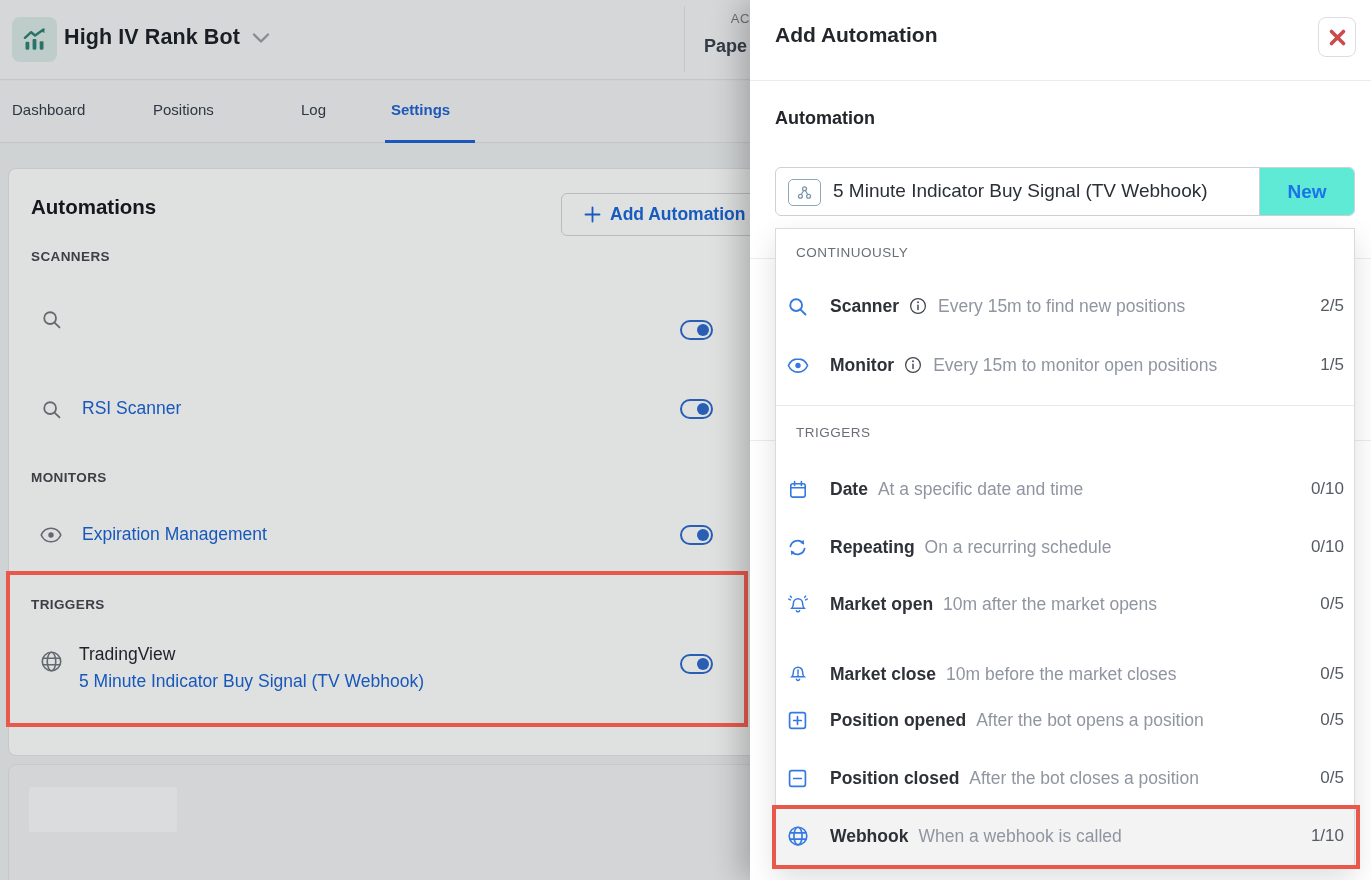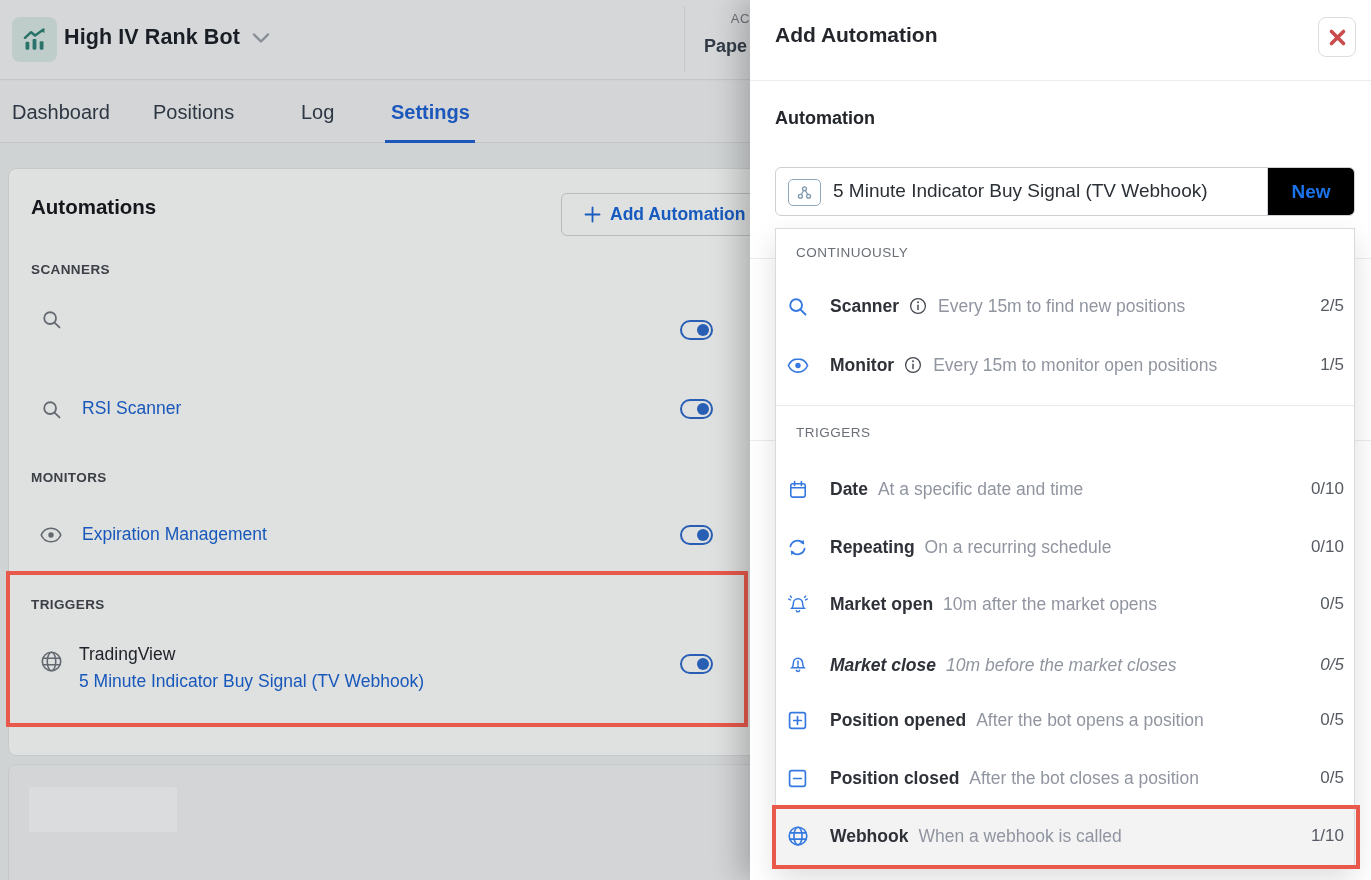--- a/index.html
+++ b/index.html
@@ -11,35 +11,35 @@
   .page { position:absolute; inset:0; }
   .topbar { position:absolute; left:0; top:0; width:100%; height:80px; background:#f4f5f6; border-bottom:1px solid #e2e3e5; }
   .logo { position:absolute; left:12px; top:17px; width:45px; height:45px; border-radius:8px; background:#d9eae5; display:flex; align-items:center; justify-content:center; }
   .bot-title { position:absolute; left:64px; top:25px; font-size:21.5px; font-weight:700; color:#1b2028; letter-spacing:.1px; }
   .title-chev { position:absolute; left:252px; top:32px; color:#9aa0a8; }
   .topbar-divider { position:absolute; left:684px; top:6px; width:1px; height:66px; background:#e1e2e4; }
   .acct-label { position:absolute; left:698px; top:11px; width:52px; overflow:hidden; text-align:right; font-size:13px; color:#7b8088; letter-spacing:.6px; white-space:nowrap; }
   .acct-value { position:absolute; left:704px; top:36px; width:46px; overflow:hidden; font-size:18px; font-weight:600; color:#39424e; white-space:nowrap; }
 
   .tabs { position:absolute; left:0; top:81px; width:100%; height:62px; background:#f2f3f4; border-bottom:1px solid #dfe0e2; }
-  .tab { position:absolute; top:20px; font-size:20px; font-weight:500; color:#323c4a; cursor:pointer; }
+  .tab { position:absolute; top:20px; font-size:15px; font-weight:500; color:#323c4a; cursor:pointer; }
   .tab.t0{ left:12px; } .tab.t1{ left:153px; } .tab.t2{ left:301px; }
   .tab.t3{ left:391px; color:#1f62d6; font-weight:600; }
   .tab-underline { position:absolute; left:385px; top:59px; width:90px; height:3px; background:#1f62d6; }
 
   .card { position:absolute; background:#fff; border:1px solid #e3e4e6; border-radius:8px; }
   .card1 { left:8px; top:168px; width:1356px; height:588px; }
   .card2 { left:8px; top:764px; width:1356px; height:140px; background:#f2f3f4; }
   .blob { position:absolute; left:20px; top:22px; width:148px; height:45px; background:#fbfbfc; border-radius:2px; }
 
   .card-title { position:absolute; left:22px; top:26px; font-size:20.5px; font-weight:700; color:#16181d; }
   .add-btn { position:absolute; left:552px; top:24px; width:250px; height:43px; border:1px solid #d4d5d8; border-radius:6px; background:#fff; display:flex; align-items:center; gap:9px; padding-left:22px; cursor:pointer; }
   .add-btn span { font-size:17.5px; font-weight:600; color:#1a66d9; }
   .sec-label { position:absolute; left:22px; font-size:13.5px; font-weight:600; letter-spacing:.4px; color:#43474e; }
-  .sec1{ top:93px; } .sec2{ top:301px; } .sec3{ top:428px; }
+  .sec1{ top:80px; } .sec2{ top:301px; } .sec3{ top:428px; }
   .row-icon { position:absolute; color:#71767e; }
   .link { color:#1a63d4; font-size:17.5px; cursor:pointer; }
   .gray { color:#878c94; font-size:17.5px; }
   .dark { color:#23272e; font-size:17.5px; }
   .dotted-ul { border-bottom:1px dashed #b6b9bd; padding-bottom:1px; }
   .r1-text { position:absolute; left:73px; top:136px; line-height:25px; }
   .r2-text { position:absolute; left:73px; top:229px; }
   .r3-text { position:absolute; left:73px; top:355px; }
   .r4-text { position:absolute; left:70px; top:472px; line-height:26px; }
   .toggle { position:absolute; left:671px; width:33px; height:20px; border:2px solid #2e6ace; border-radius:11px; background:#fff; cursor:pointer; }
@@ -56,34 +56,34 @@
   .panel-title { position:absolute; left:25px; top:23px; font-size:21px; font-weight:700; color:#23262b; }
   .close-btn { position:absolute; left:568px; top:17px; width:38px; height:40px; border:1px solid #dcdddf; border-radius:8px; background:#fff; display:flex; align-items:center; justify-content:center; cursor:pointer; }
   .panel-divider { position:absolute; left:0; top:80px; width:100%; height:1px; background:#ececee; }
   .bg-line { position:absolute; left:0; width:100%; height:1px; background:#ececee; z-index:1; }
   .section-label { position:absolute; left:25px; top:108px; font-size:18px; font-weight:700; color:#23262b; }
 
   .select { position:absolute; left:25px; top:167px; width:580px; height:49px; border:1px solid #cdd0d4; border-radius:6px; background:#fff; z-index:2; cursor:pointer; }
   .sel-iconbox { position:absolute; left:12px; top:11px; width:33px; height:27px; border:1.6px solid #8fa7ba; border-radius:5px; display:flex; align-items:center; justify-content:center; color:#7b96aa; }
   .sel-value { position:absolute; left:57px; top:12px; font-size:19px; font-weight:500; color:#2b3036; }
   .sel-chev { position:absolute; left:497px; top:18px; color:#9aa0a8; }
-  .sel-new { position:absolute; right:0; top:0; width:87px; height:47px; background:#000000; border-left:1px solid #cdd0d4; border-radius:0 5px 5px 0; display:flex; align-items:center; justify-content:center; font-size:19px; font-weight:600; color:#1a73e8; cursor:pointer; }
+  .sel-new { position:absolute; right:0; top:0; width:95px; height:47px; background:#5eead4; border-left:1px solid #cdd0d4; border-radius:0 5px 5px 0; display:flex; align-items:center; justify-content:center; font-size:19px; font-weight:600; color:#1a73e8; cursor:pointer; }
 
   .dropdown { position:absolute; left:25px; top:228px; width:580px; height:640px; background:#fff; border:1px solid #d8dadd; box-shadow:0 12px 28px rgba(0,0,0,.13); z-index:2; }
   .dd-label { position:absolute; left:20px; font-size:13.5px; font-weight:500; letter-spacing:.5px; color:#6a6f77; }
   .dd-label.g1{ top:16px; } .dd-label.g2{ top:196px; }
   .dd-divider { position:absolute; left:0; top:176px; width:100%; height:1px; background:#e9eaec; }
   .drow { position:absolute; left:0; width:100%; height:44px; display:flex; align-items:center; padding:0 10px; cursor:pointer; }
   .drow .ic { width:23px; display:flex; justify-content:center; color:#3579e0; margin-right:21px; flex:0 0 auto; }
   .drow .nm { font-size:17.5px; font-weight:600; color:#2e3238; margin-right:10px; white-space:nowrap; }
   .drow .info { color:#41464d; margin-right:11px; display:flex; }
   .drow .ds { font-size:17.5px; color:#9095a0; white-space:nowrap; }
   .drow .ct { margin-left:auto; font-size:17px; color:#565b63; }
   .d0{ top:55px; } .d1{ top:114px; } .d2{ top:238px; } .d3{ top:296px; } .d4{ top:353px; }
-  .d5{ top:414px;font-style:italic; } .d6{ top:469px; } .d7{ top:527px; }
+  .d5{ top:423px; } .d6{ top:469px; } .d7{ top:527px; }
   .d8{ top:578px; height:58px; background:#f3f3f4; }
   .anno-webhook { position:absolute; left:22px; top:805px; width:588px; height:64px; border:4px solid #e8594b; z-index:4; pointer-events:none; }
 </style>
 </head>
 <body>
 
 <div class="stage">
 
   <div class="page">
 

